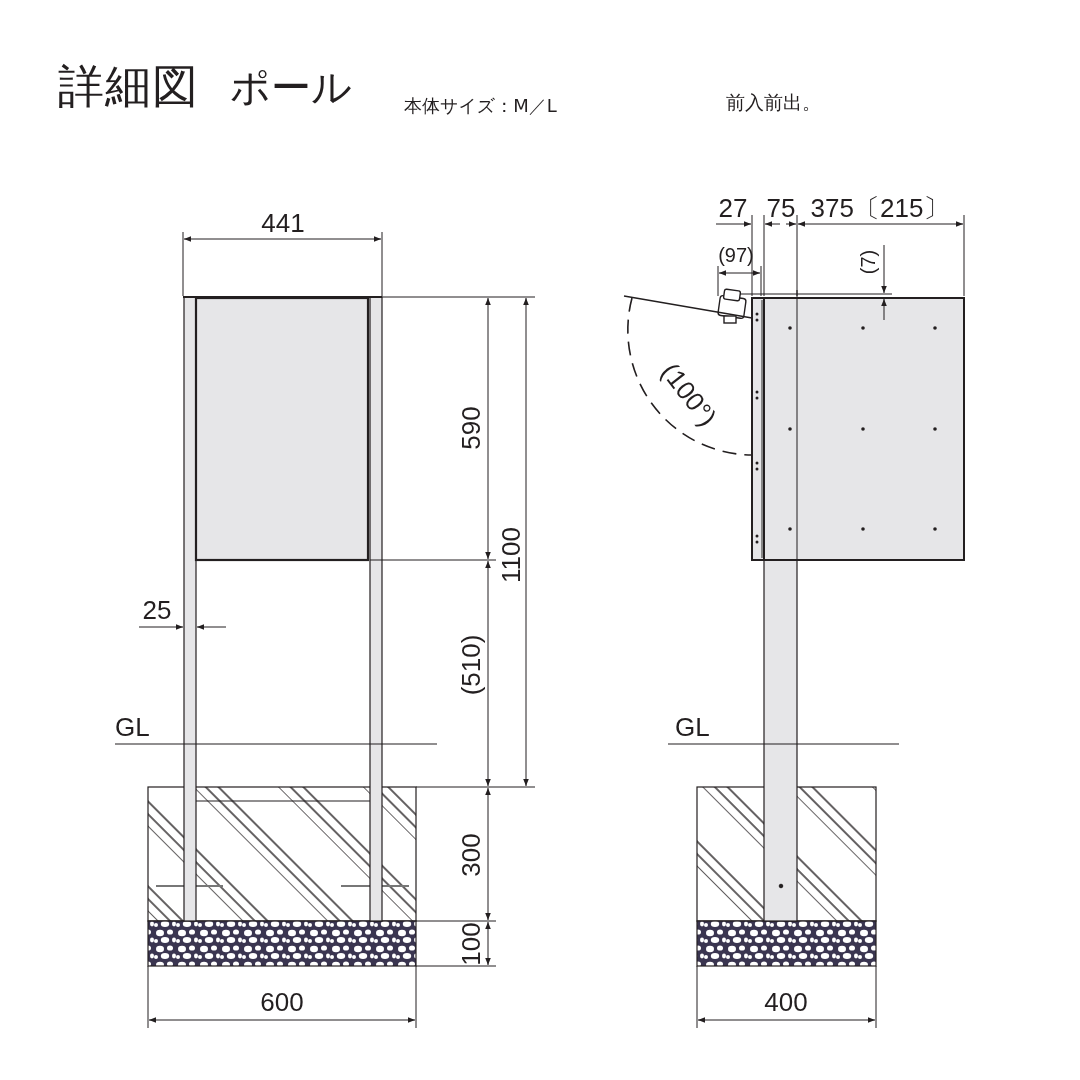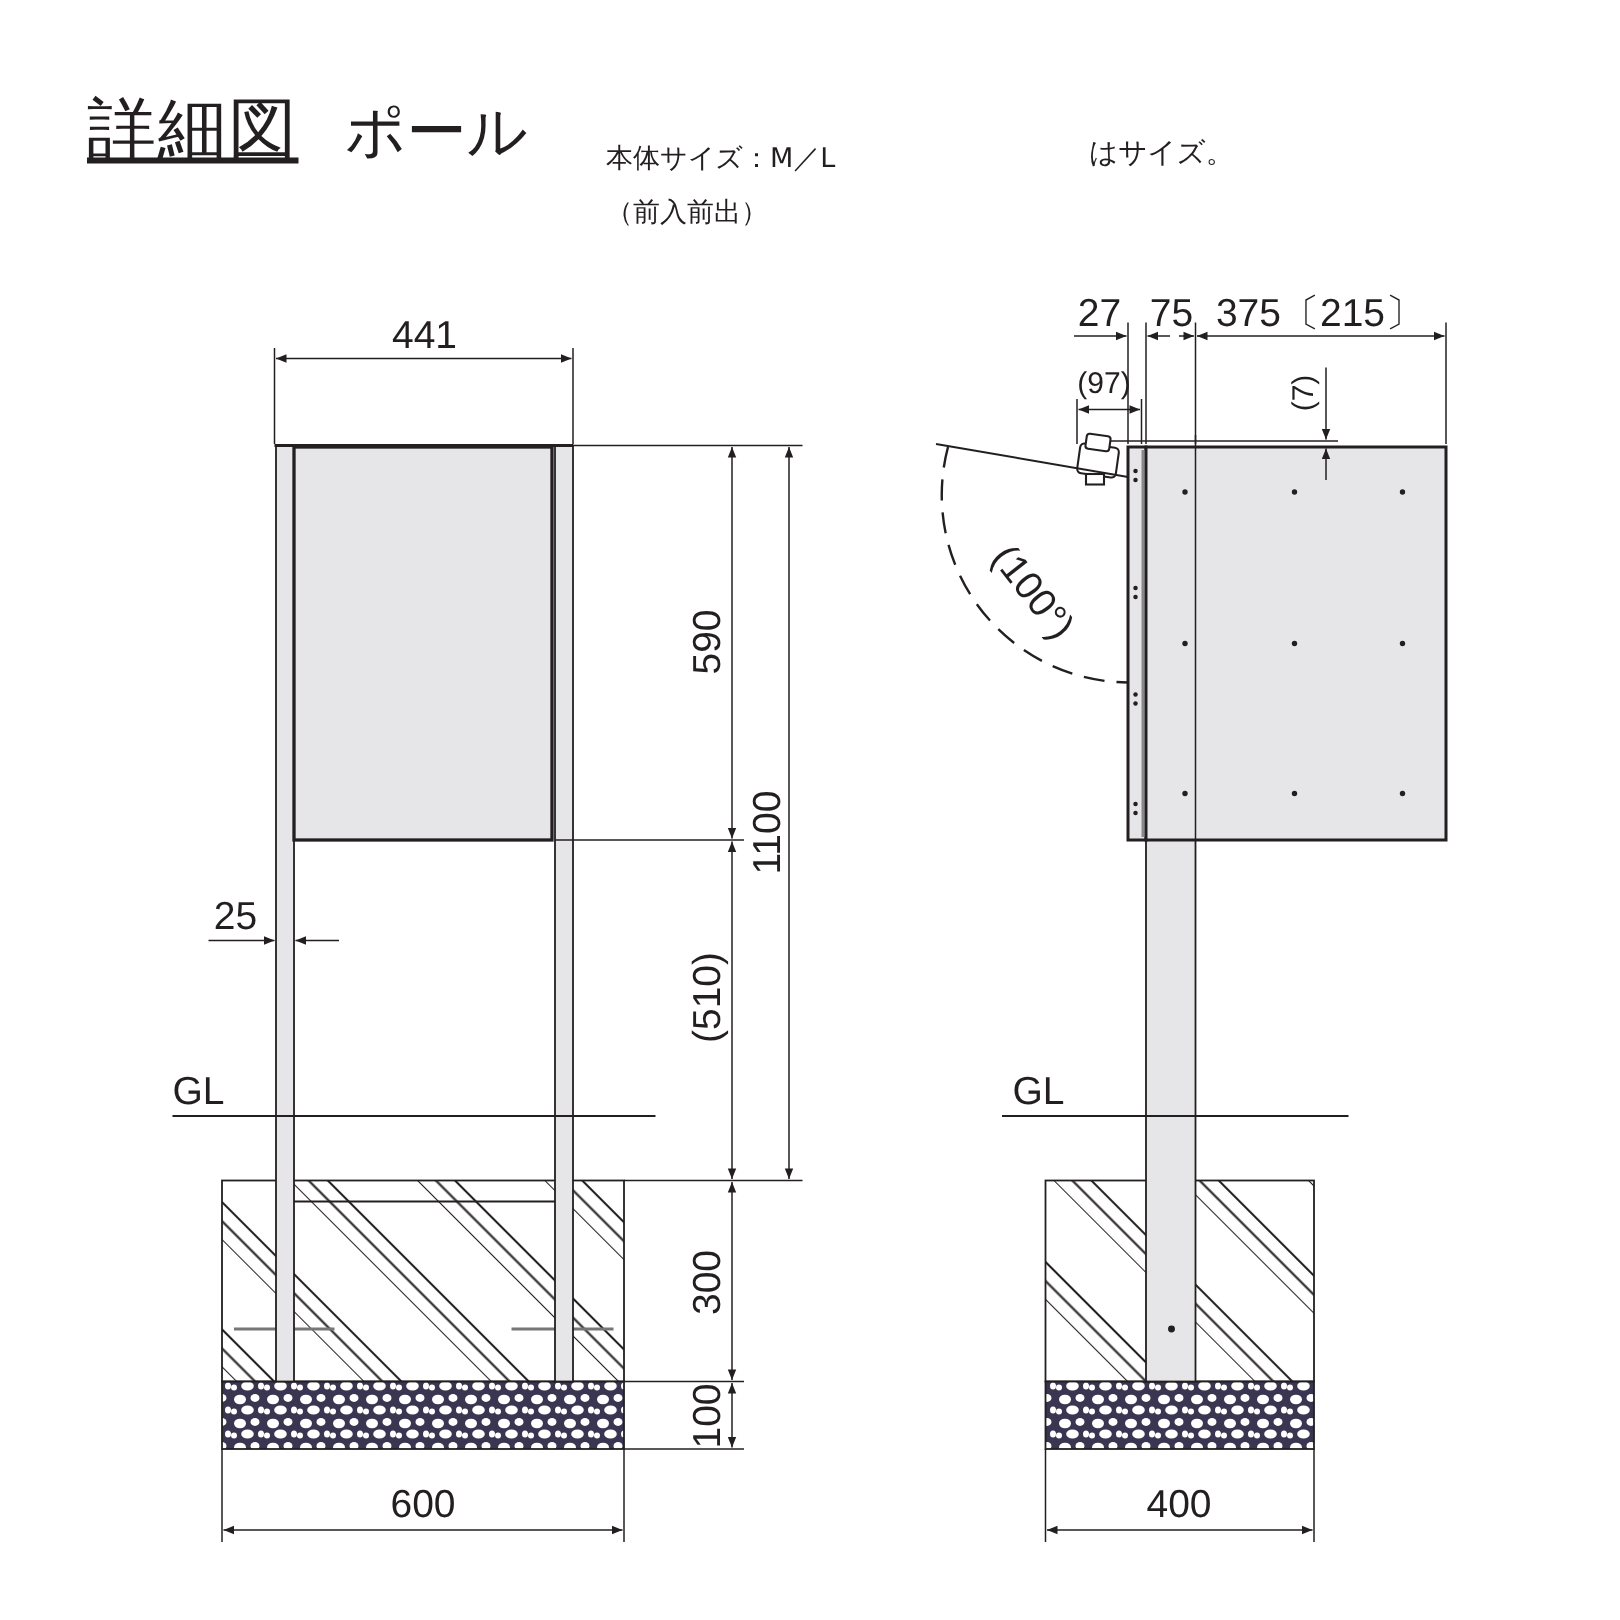--- a/index.html
+++ b/index.html
@@ -1,36 +1,35 @@
 <!DOCTYPE html>
 <html><head>
   <meta charset="utf-8">
   <style>
     html, body { margin: 0; padding: 0; background: #ffffff; }
     body { width: 1080px; height: 1080px; position: relative; overflow: hidden;
            font-family: "DejaVu Sans", "Liberation Sans", sans-serif; color: #231f20; }
-    .title { position: absolute; left: 58px; top: 56px; font-size: 46px; letter-spacing: 1px; text-decoration: underline; }
+    .title { position: absolute; left: 58px; top: 56px; font-size: 46px; letter-spacing: 1px; }
     .subtitle { position: absolute; left: 230px; top: 60px; font-size: 40px; }
     .spec { position: absolute; left: 404px; top: 54px; font-size: 18px; line-height: 36px; margin-top: 34px; }
     .note { position: absolute; left: 726px; top: 88px; font-size: 19px; line-height: 29px; }
     svg { position: absolute; left: 0; top: 0; }
     .dim { font-family: "Liberation Sans", "DejaVu Sans", sans-serif; font-size: 26px; fill: #231f20; }
     .gl { font-family: "Liberation Sans", "DejaVu Sans", sans-serif; font-size: 26px; fill: #231f20; }
   </style>
 </head>
 <body>
 
 <div class="title">詳細図</div>
 <div class="subtitle">ポール</div>
 <div class="spec">
   <div>本体サイズ：M／L</div>
-  <div>（前入前出）</div>
 </div>
 <div class="note">
-  <div>はサイズ。</div>
+  <div>前入前出。</div>
 </div>
 
 <svg width="1080" height="1080" viewBox="0 0 1080 1080">
   <defs>
     <marker id="arr" viewBox="0 0 10 10" refX="10" refY="5" markerWidth="10" markerHeight="7" orient="auto-start-reverse" markerUnits="userSpaceOnUse">
       <path d="M0,1 L10,5 L0,9 z" fill="#231f20"></path>
     </marker>
     <pattern id="hatch" patternUnits="userSpaceOnUse" width="60" height="60" patternTransform="rotate(-45)">
       <line x1="0" y1="0" x2="0" y2="60" stroke="#231f20" stroke-width="1.4"></line>
       <line x1="9" y1="0" x2="9" y2="60" stroke="#231f20" stroke-width="1.4"></line>

